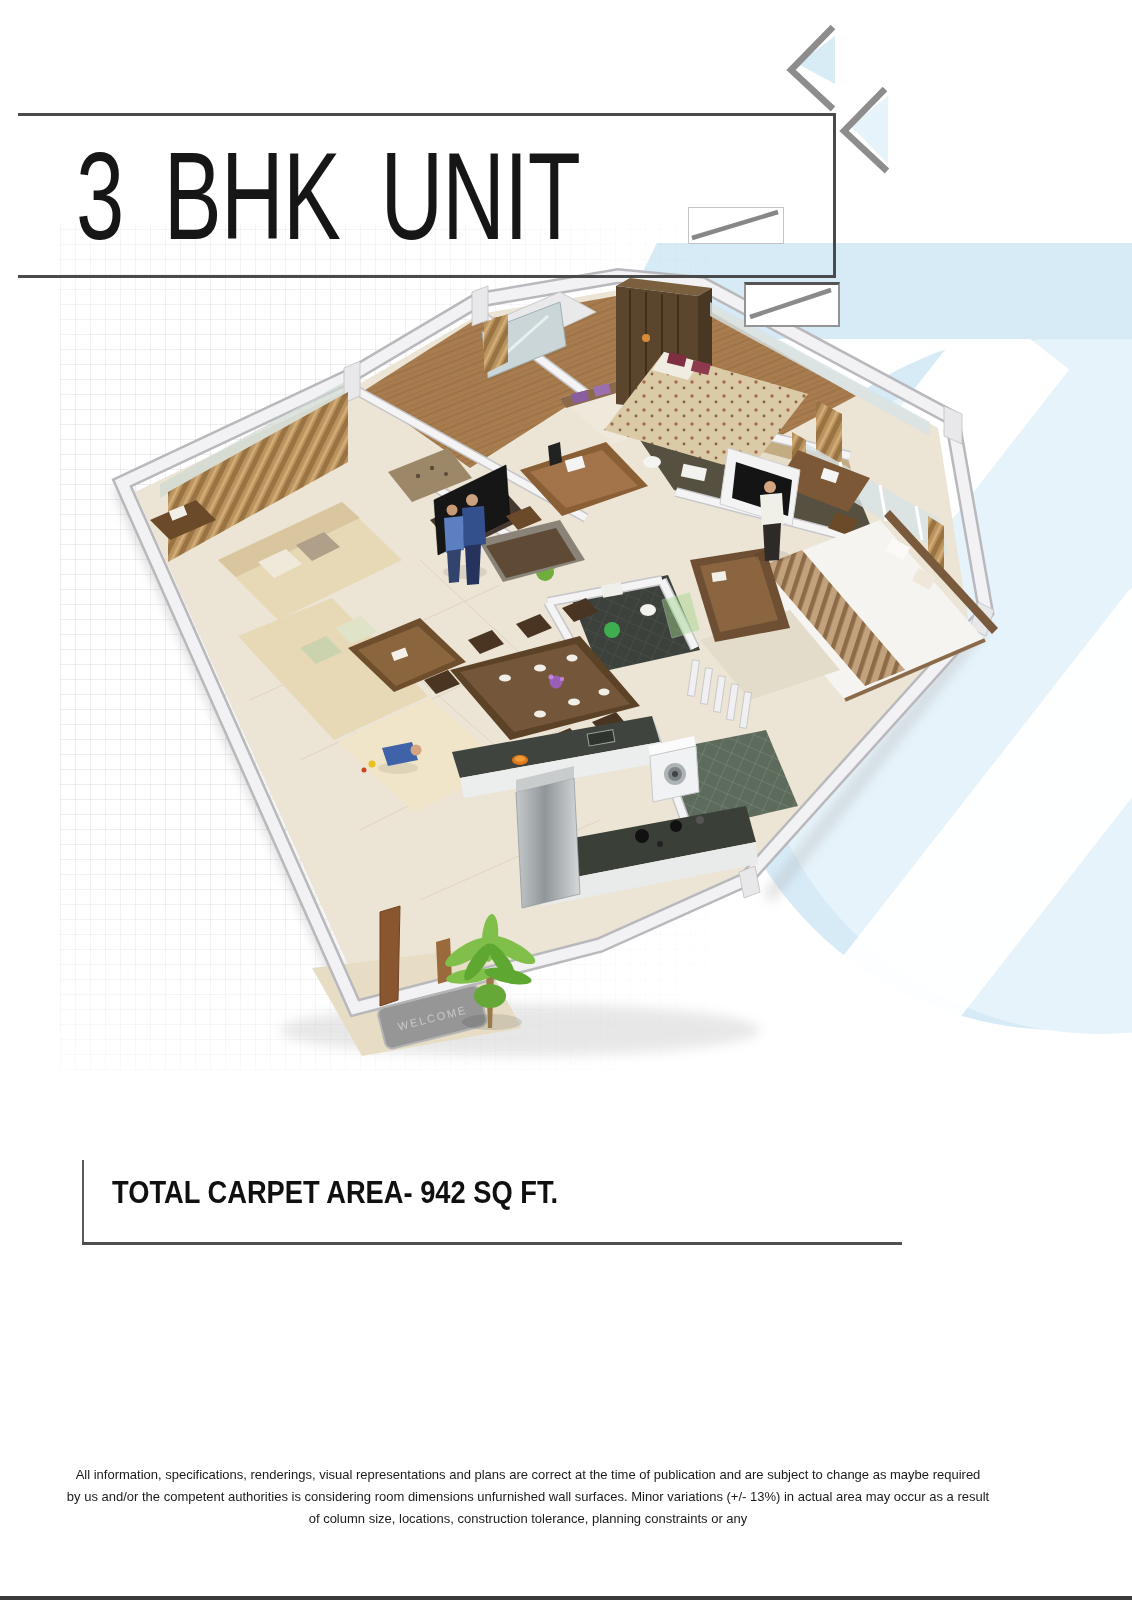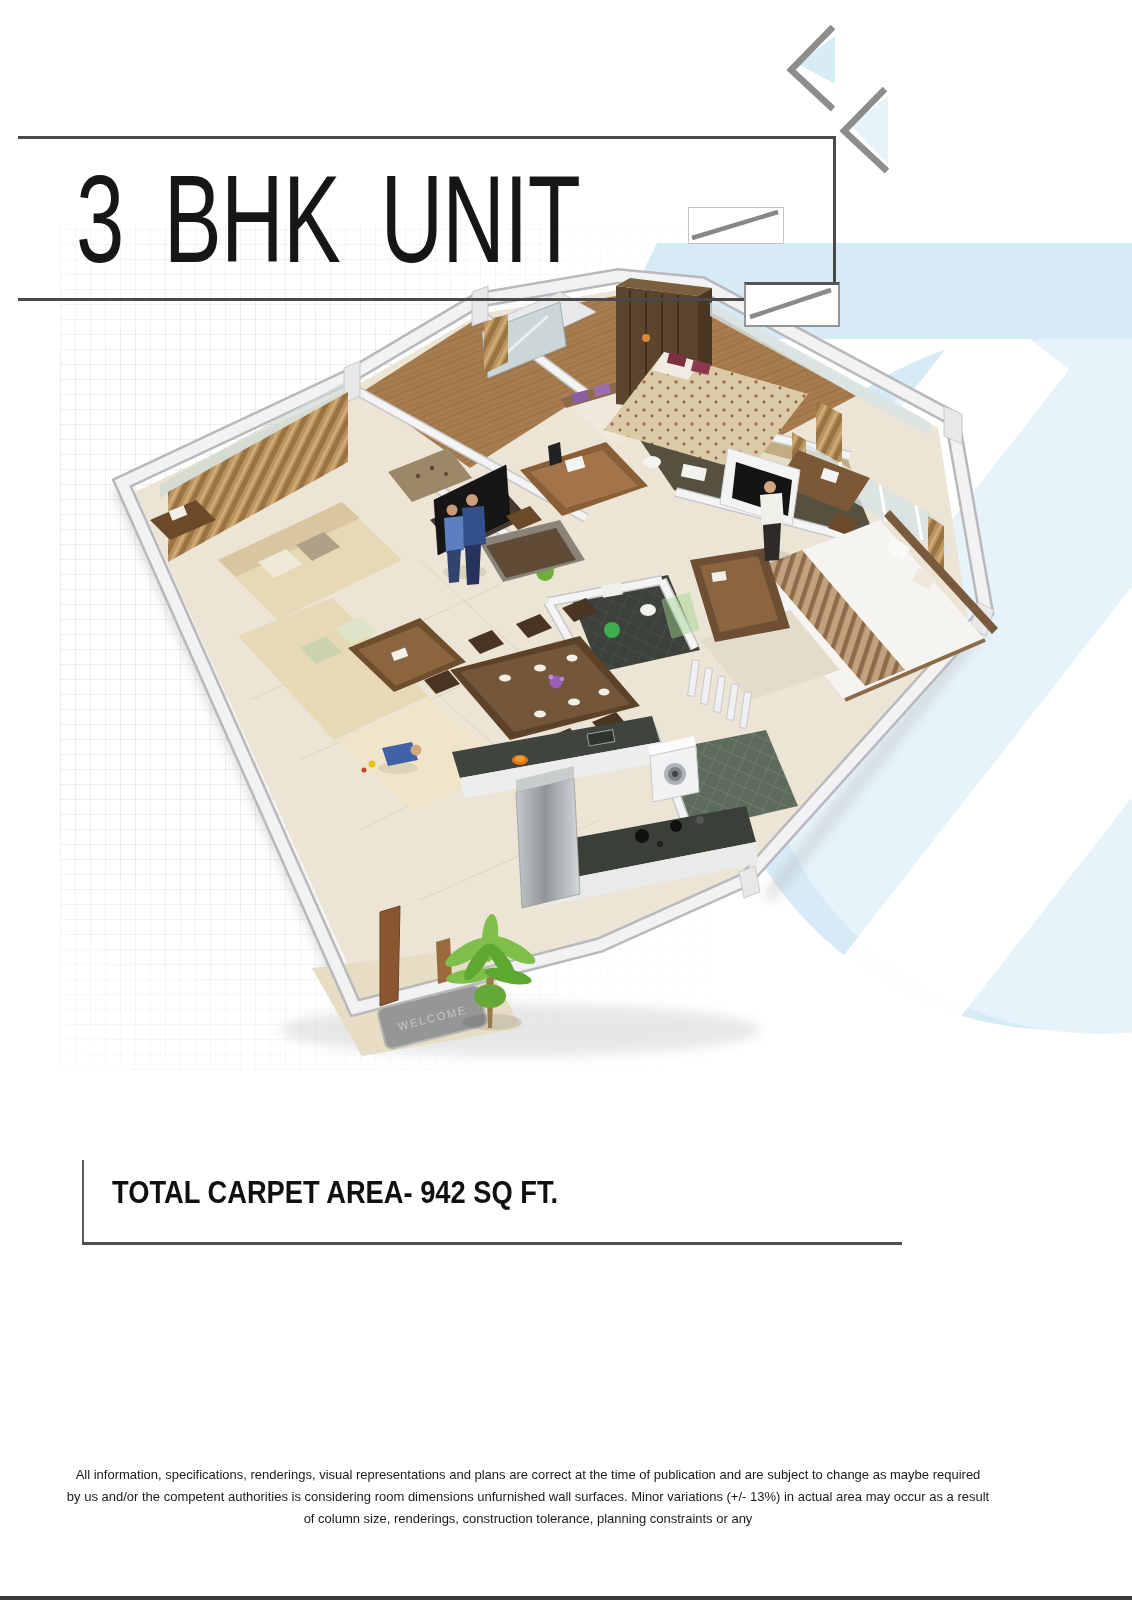--- a/index.html
+++ b/index.html
@@ -18,21 +18,21 @@
     clip-path:polygon(0% 100%,9% 0%,100% 0%,100% 100%);}
   .wm-circle-dark{position:absolute;left:120px;top:100px;width:700px;height:700px;border-radius:50%;background:#d7ebf7;}
   .wm-circle{position:absolute;left:160px;top:104px;width:700px;height:700px;border-radius:50%;background:#e6f3fa;}
   .wm-swirl1{position:absolute;left:190px;top:40px;width:110px;height:620px;background:#ffffff;transform:rotate(38deg);}
   .wm-swirl2{position:absolute;left:330px;top:330px;width:130px;height:640px;background:#ffffff;transform:rotate(38deg);opacity:.95;}
   .wm-swirl3{position:absolute;left:-40px;top:430px;width:90px;height:500px;background:#ffffff;transform:rotate(38deg);opacity:.9;}
 
   
   .title-box{position:absolute;left:18px;top:113px;width:815px;height:159px;z-index:6;
     border-top:3px solid #4a4a4a;border-bottom:3px solid #4a4a4a;border-right:3px solid #4a4a4a;
-    display:flex;align-items:center;background:transparent;margin-top:23px;}
+    display:flex;align-items:center;background:transparent;}
   .title-text{margin-left:58px;font-size:124px;font-weight:400;color:#161616;letter-spacing:-1px;
     word-spacing:24px;white-space:nowrap;transform:scaleX(.70);transform-origin:left center;}
 
   .chevrons{position:absolute;left:770px;top:15px;width:150px;height:170px;z-index:7;}
 
   .accent-box-a{position:absolute;left:688px;top:207px;width:94px;height:35px;background:#ffffff;
     border:1px solid #c4c4c4;z-index:6;}
   .accent-box-b{position:absolute;left:744px;top:282px;width:92px;height:40px;background:#ffffff;
     border:2px solid #949494;border-top:3px solid #555555;z-index:6;}
   .accent-box-a svg,.accent-box-b svg{display:block;}
@@ -386,17 +386,17 @@
     </g>
   </svg>
 
   <div class="area-vline"></div>
   <div class="area-text">TOTAL CARPET AREA- 942 SQ FT.</div>
   <div class="area-hline"></div>
 
   <div class="disclaimer">
     <div>All information, specifications, renderings, visual representations and plans are correct at the time of publication and are subject to change as maybe required</div>
     <div>by us and/or the competent authorities is considering room dimensions unfurnished wall surfaces. Minor variations (+/- 13%) in actual area may occur as a result</div>
-    <div>of column size, renderings, construction tolerance, planning constraints or any</div>
+    <div>of column size, locations, construction tolerance, planning constraints or any</div>
   </div>
 
   <div class="bottom-edge"></div>
 </div>
 
 </body></html>

